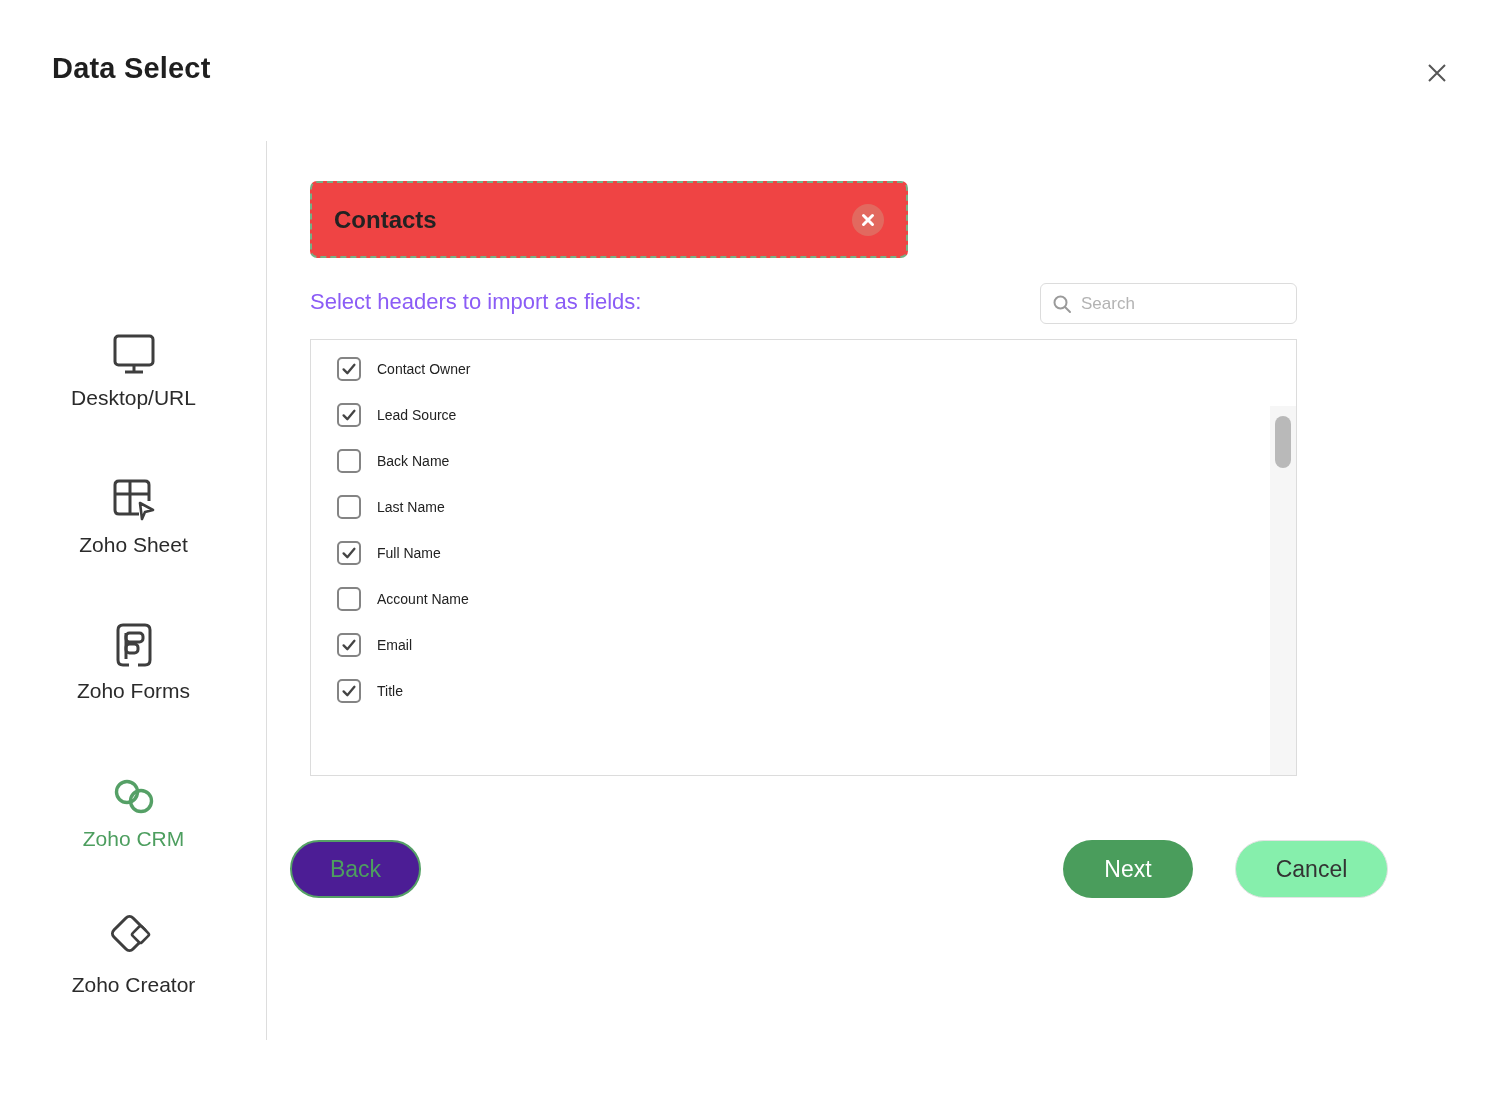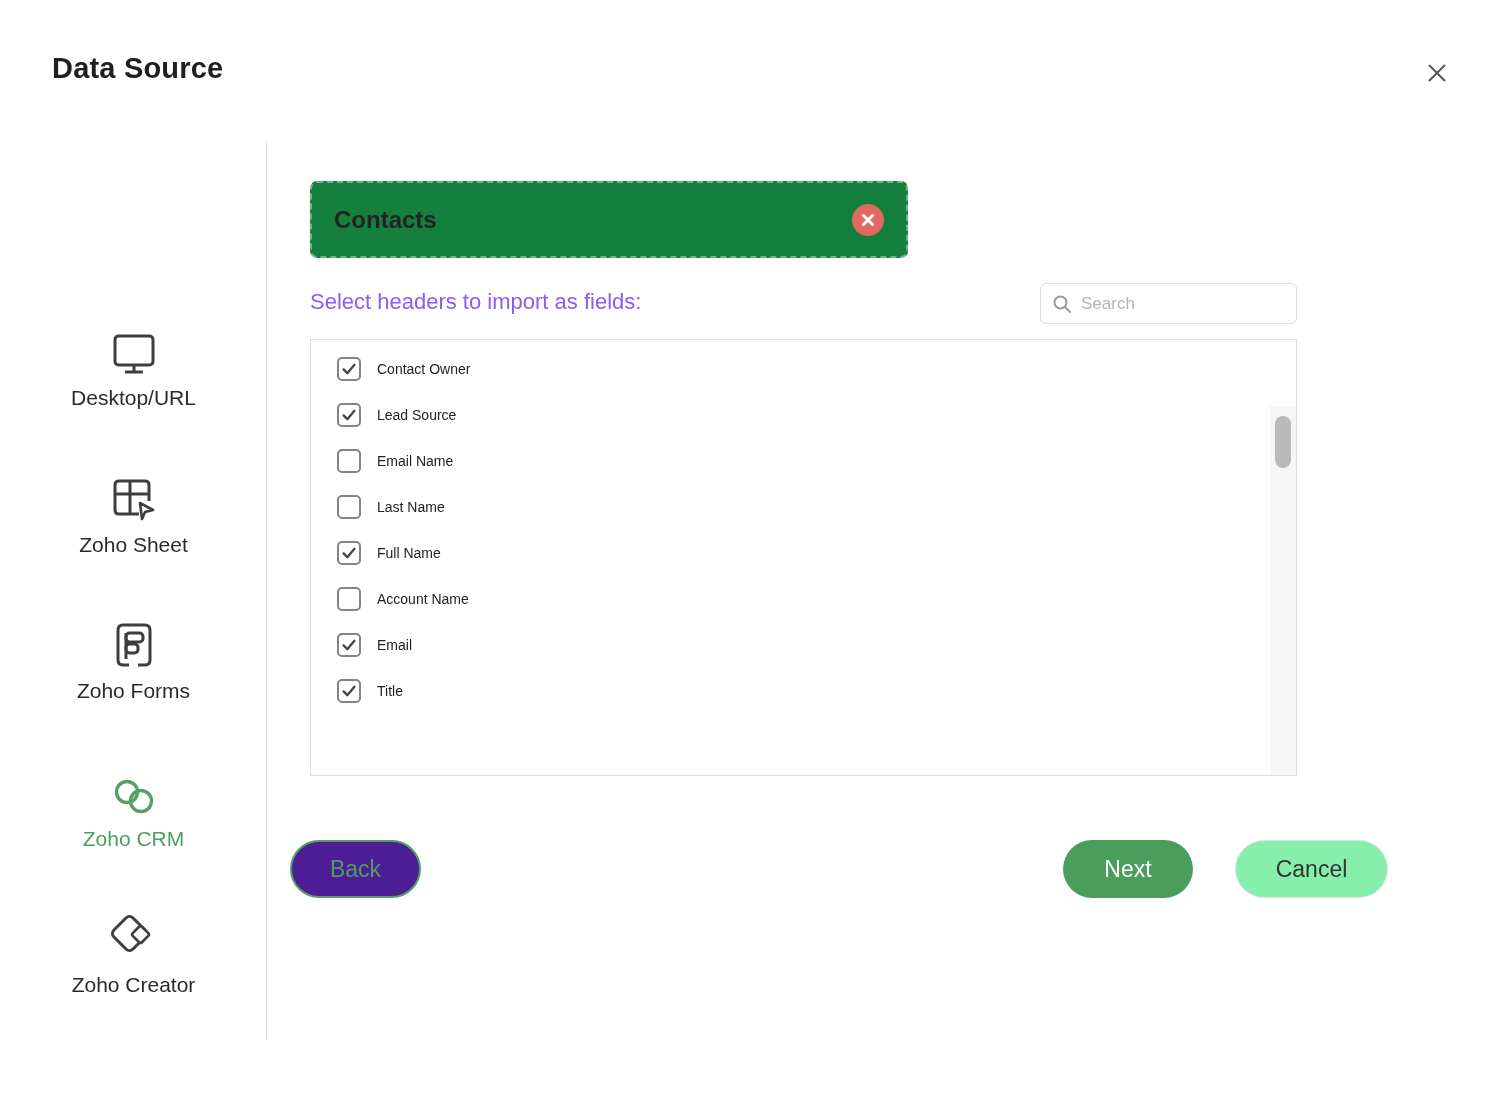--- a/index.html
+++ b/index.html
@@ -15,21 +15,21 @@
   
   .sidebar { position:absolute; left:0; top:141px; width:267px; height:899px; }
   .sidebar-divider { position:absolute; right:0; top:0; width:1px; height:100%; background:#ddd; }
   .side-item { position:absolute; left:0; width:267px; text-align:center; cursor:pointer; }
   .side-item .icon-wrap { display:flex; justify-content:center; align-items:flex-end; height:52px; }
   .side-label { margin-top:8px; font-size:21px; color:#2b2b2b; }
   .side-item.selected .side-label { color:#4d9e5f; }
 
   
   .module-box { position:absolute; left:310px; top:181px; width:598px; height:77px;
-    border:2px dashed #74b086; border-radius:7px; background:#15803d;
+    border:2px dashed #74b086; border-radius:7px; background:#ef4444;
     display:flex; align-items:center; padding:0 22px; }
   .module-label { font-size:24px; font-weight:700; color:#222; flex:1; }
   .remove-btn { width:32px; height:32px; border:none; border-radius:50%; background:#e2695f; cursor:pointer;
     display:flex; align-items:center; justify-content:center; flex:0 0 auto; }
 
   
   .headers-label { position:absolute; left:310px; top:289px; font-size:22px; color:#8b5cf6; }
   .search-box { position:absolute; left:1040px; top:283px; width:257px; height:41px;
     border:1px solid #dcdcdc; border-radius:6px; background:#fff; display:flex; align-items:center; padding:0 10px; }
   .search-box svg { flex:0 0 auto; margin-right:8px; }
@@ -62,21 +62,21 @@
     font-family:"Liberation Sans", sans-serif; }
   .btn-back { left:290px; top:840px; width:131px; background:#4c1d95; border:2px solid #55a066; color:#4d9e5f; }
   .btn-next { left:1063px; top:840px; width:130px; background:#4a9d5c; border:none; color:#fff; }
   .btn-cancel { left:1235px; top:840px; width:153px; background:#86efac; border:1px solid #e3e3e3; color:#333; }
 </style>
 </head>
 <body>
 
 <div class="stage">
 
-  <div class="dlg-title">Data Source</div>
+  <div class="dlg-title">Data Select</div>
   <button class="dlg-close">
     <svg width="26" height="26" viewBox="0 0 26 26">
       <path d="M5 5 L21 21 M21 5 L5 21" stroke="#565656" stroke-width="2" fill="none"></path>
     </svg>
   </button>
 
   <div class="sidebar">
     <div class="sidebar-divider"></div>
 
     <div class="side-item" style="top:185px">
@@ -170,21 +170,21 @@
         <polyline points="5.5,12.5 10,17 18.5,7" fill="none" stroke="#444" stroke-width="2.8" stroke-linecap="round" stroke-linejoin="round"></polyline>
       </svg>
     </span>
     <span class="row-label">Lead Source</span>
   </div>
 
   <div class="row">
     <span class="cb">
       
     </span>
-    <span class="row-label">Email Name</span>
+    <span class="row-label">Back Name</span>
   </div>
 
   <div class="row">
     <span class="cb">
       
     </span>
     <span class="row-label">Last Name</span>
   </div>
 
   <div class="row">

